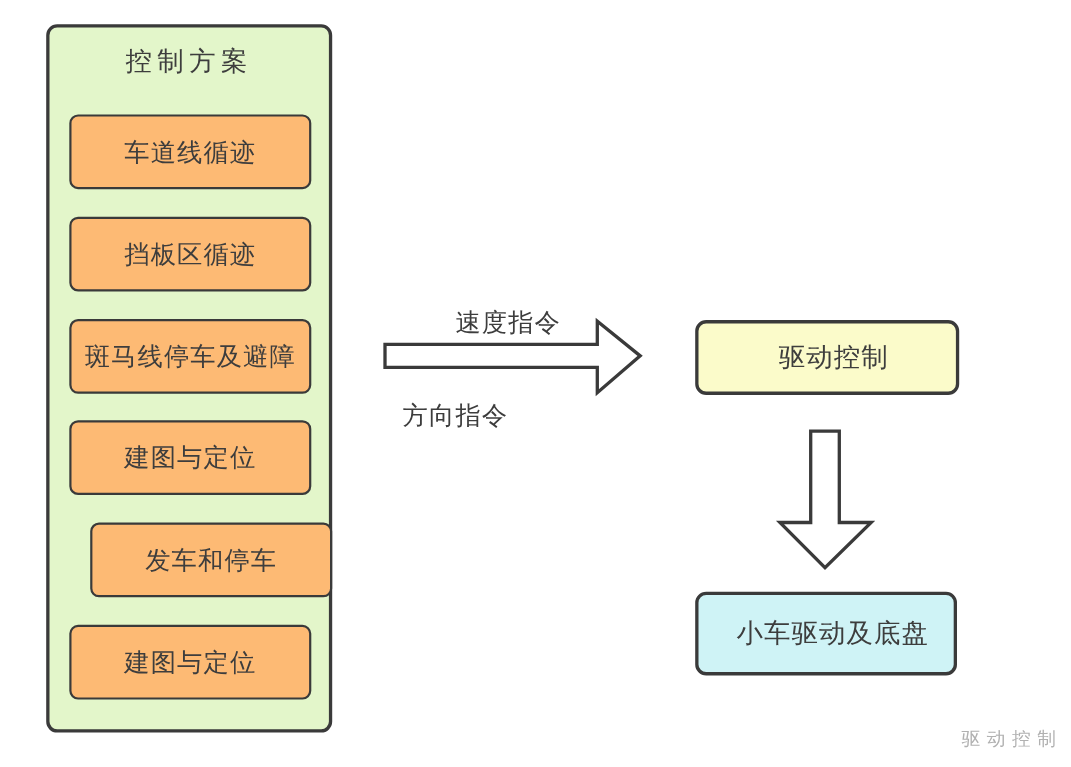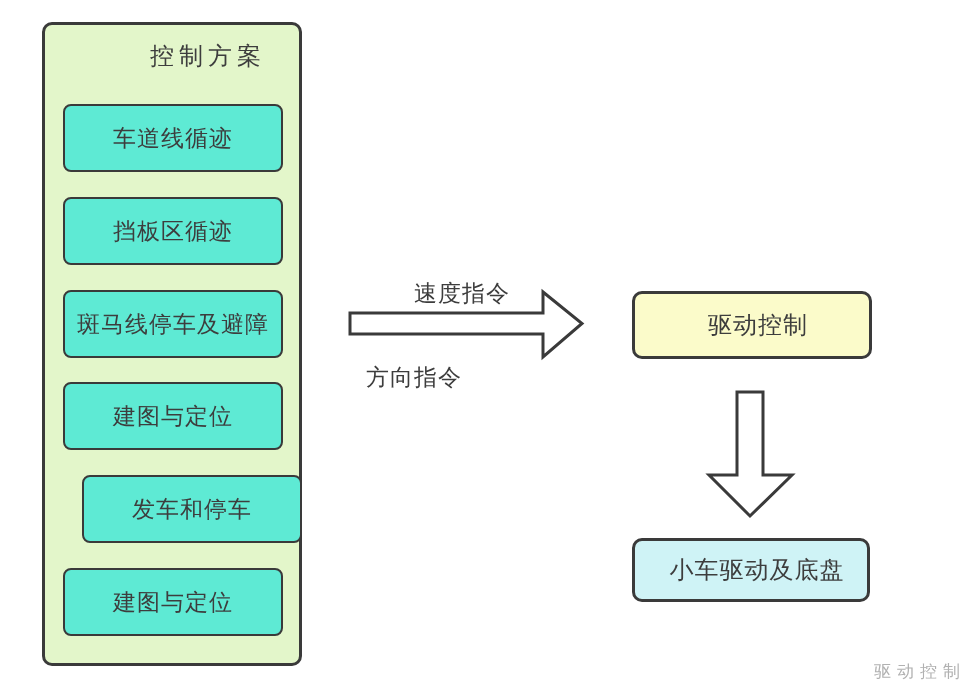--- a/index.html
+++ b/index.html
@@ -33,28 +33,27 @@
   .panel-title {
     position: absolute;
     left: 42px;
     top: 40px;
     width: 260px;
     text-align: center;
     font-size: 24px;
     letter-spacing: 5px;
     color: #3d3d3d;
     white-space: nowrap;
-    padding-left: 36px;
   }
   .item {
     position: absolute;
     left: 63px;
     width: 220px;
     height: 68px;
-    background: #5eead4;
+    background: #fdba74;
     border: 2.5px solid #3a3a3a;
     border-radius: 8px;
     box-sizing: border-box;
     display: flex;
     align-items: center;
     justify-content: center;
     font-size: 23px;
     letter-spacing: 1px;
     white-space: nowrap;
   }
@@ -83,21 +82,21 @@
     left: 632px;
     top: 291px;
     width: 240px;
     height: 68px;
     background: #fbfbca;
   }
   .node-chassis {
     left: 632px;
     top: 538px;
     width: 238px;
-    height: 64px;
+    height: 76px;
     background: #cff3f6;
   }
 
   
   .arrows {
     position: absolute;
     left: 0;
     top: 0;
     width: 974px;
     height: 697px;

